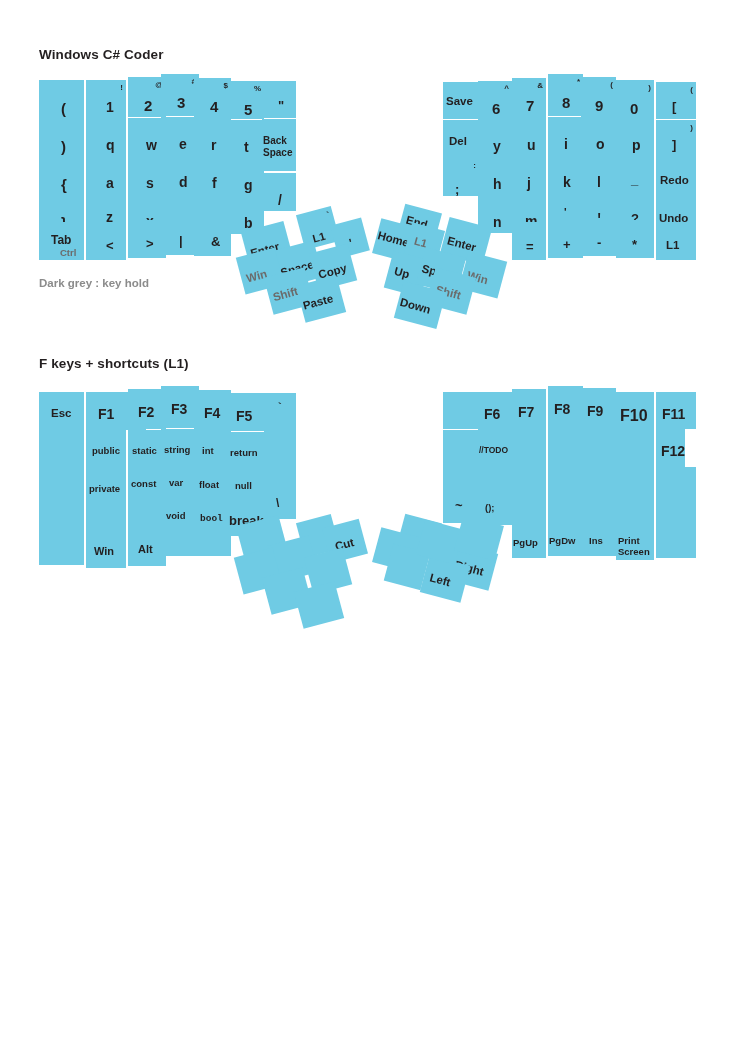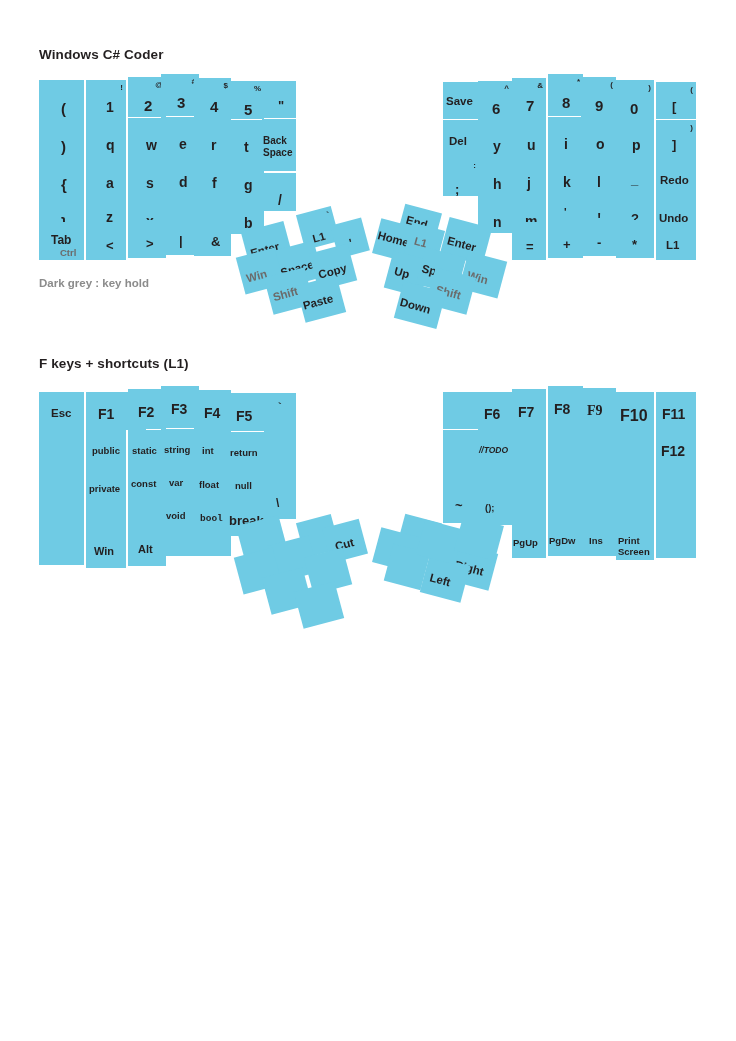--- a/index.html
+++ b/index.html
@@ -437,38 +437,38 @@
       <div class="key" style="left: 443px; top: 392px; width: 36px; height: 37px;"></div>
       <div class="key" style="left: 478px; top: 392px; width: 34px; height: 38px;">
         <span class="lbl main" style="left: 6px; top: 15px; font-size: 14px;">F6</span>
       </div>
       <div class="key" style="left: 512px; top: 389px; width: 34px; height: 40px;">
         <span class="lbl main" style="left: 6px; top: 16px; font-size: 14px;">F7</span>
       </div>
       <div class="key" style="left: 548px; top: 386px; width: 35px; height: 42px;">
         <span class="lbl main" style="left: 6px; top: 16px; font-size: 14px;">F8</span>
       </div>
-      <div class="key" style="left: 581px; top: 388px; width: 35px; height: 40px; font-family: Liberation Serif, serif;">
+      <div class="key" style="left: 581px; top: 388px; width: 35px; height: 40px;">
         <span class="lbl main" style="left: 6px; top: 16px; font-size: 14px;">F9</span>
       </div>
       <div class="key" style="left: 616px; top: 392px; width: 38px; height: 39px;">
         <span class="lbl main" style="left: 4px; top: 16px; font-size: 16px;">F10</span>
       </div>
       <div class="key" style="left: 656px; top: 392px; width: 40px; height: 37px;">
         <span class="lbl main" style="left: 6px; top: 15px; font-size: 14px;">F11</span>
       </div>
       <div class="key" style="left: 443px; top: 430px; width: 36px; height: 38px;"></div>
       <div class="key" style="left: 478px; top: 430px; width: 34px; height: 38px;">
-        <span class="lbl main" style="left: 1px; top: 16px; font-size: 8.5px; font-style: italic;">//TODO</span>
+        <span class="lbl main" style="left: 1px; top: 16px; font-size: 8.5px;">//TODO</span>
       </div>
       <div class="key" style="left: 512px; top: 429px; width: 34px; height: 38px;"></div>
       <div class="key" style="left: 548px; top: 428px; width: 35px; height: 38px;"></div>
       <div class="key" style="left: 581px; top: 428px; width: 35px; height: 38px;"></div>
       <div class="key" style="left: 616px; top: 431px; width: 38px; height: 38px;"></div>
-      <div class="key" style="left: 656px; top: 429px; width: 40px; height: 38px;">
+      <div class="key" style="left: 656px; top: 429px; width: 29px; height: 38px;">
         <span class="lbl main" style="left: 5px; top: 15px; font-size: 14px;">F12</span>
       </div>
       <div class="key" style="left: 443px; top: 468px; width: 36px; height: 38px;"></div>
       <div class="key" style="left: 478px; top: 468px; width: 34px; height: 38px;">
         <span class="lbl main" style="left: 6px; top: 16px; font-size: 9.5px;">new</span>
       </div>
       <div class="key" style="left: 512px; top: 467px; width: 34px; height: 38px;"></div>
       <div class="key" style="left: 548px; top: 466px; width: 35px; height: 38px;"></div>
       <div class="key" style="left: 581px; top: 466px; width: 35px; height: 38px;"></div>
       <div class="key" style="left: 616px; top: 469px; width: 38px; height: 38px;"></div>

